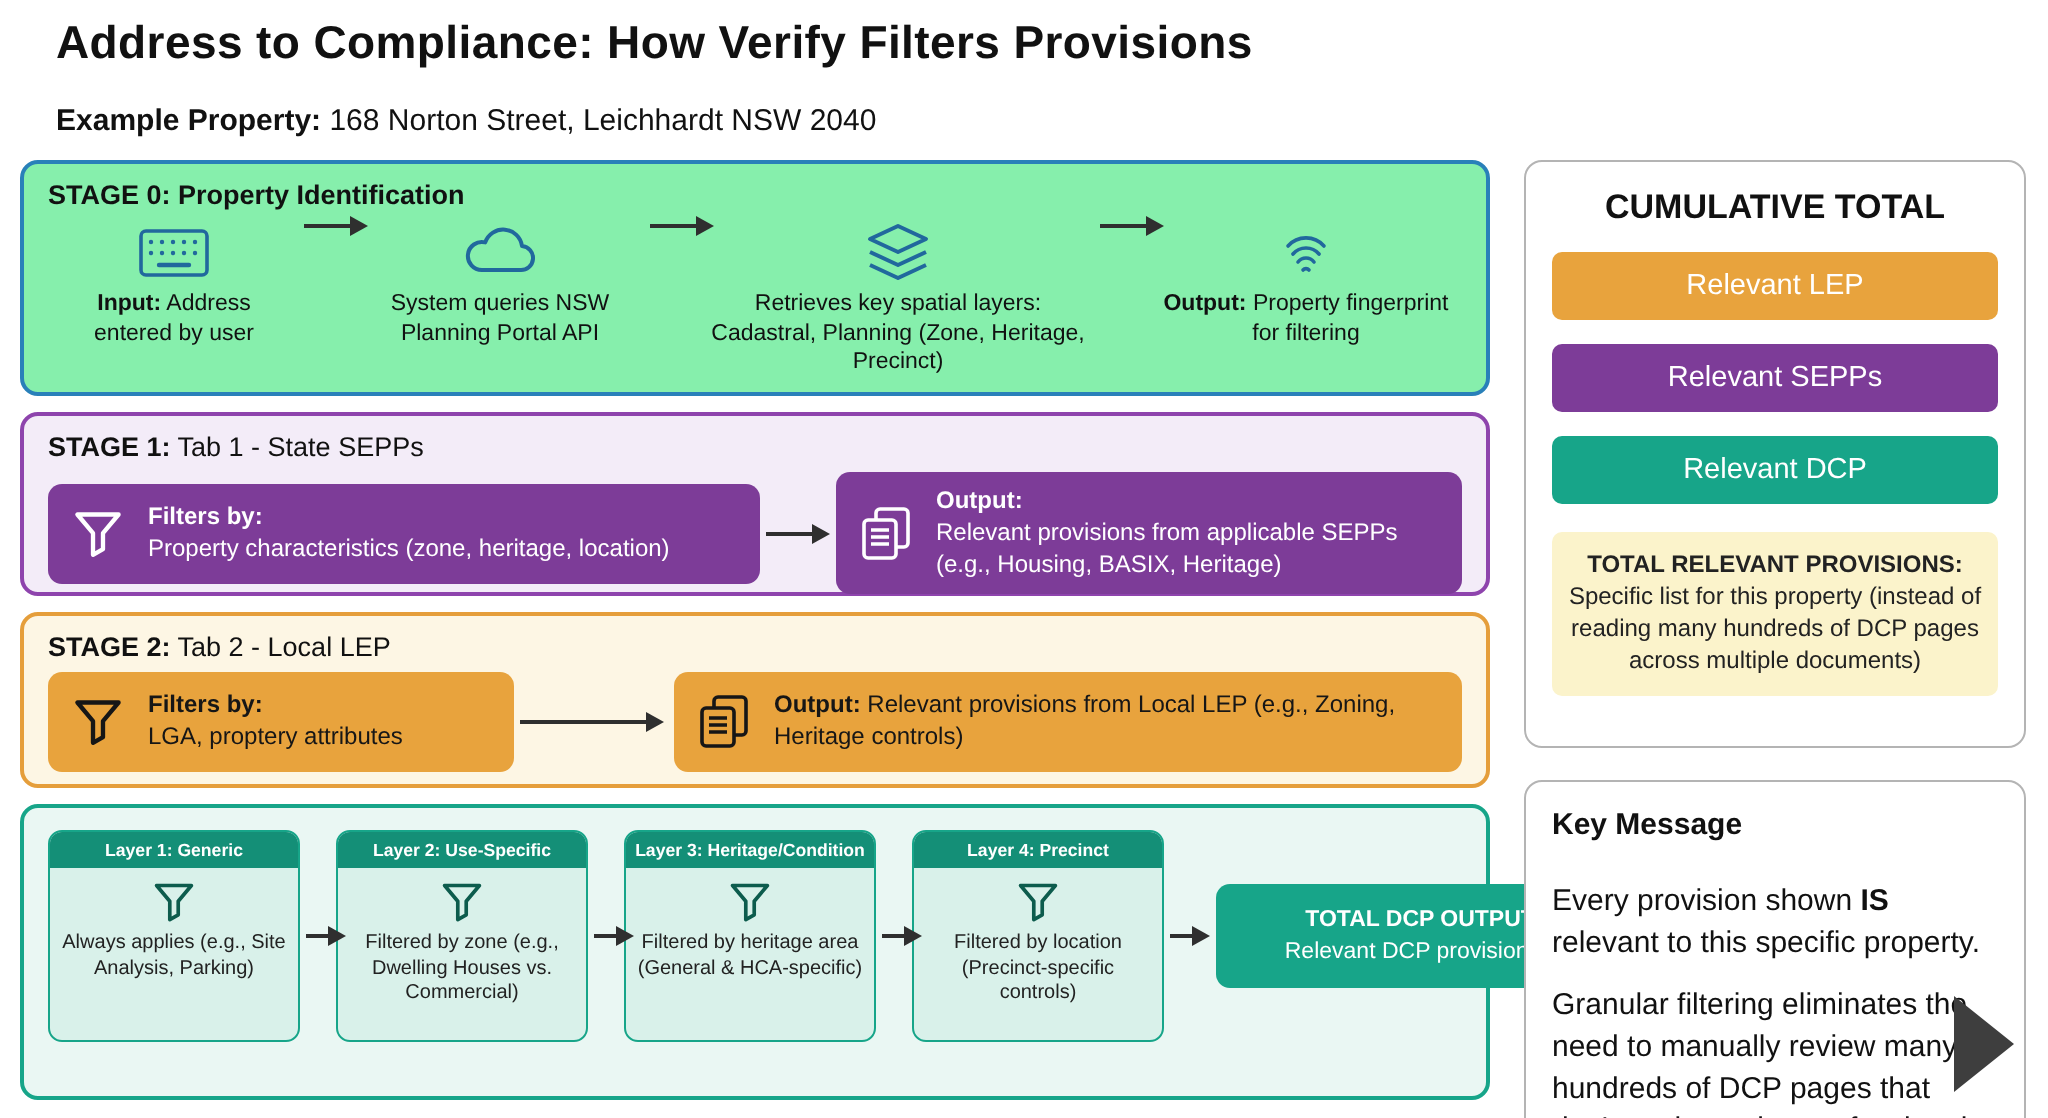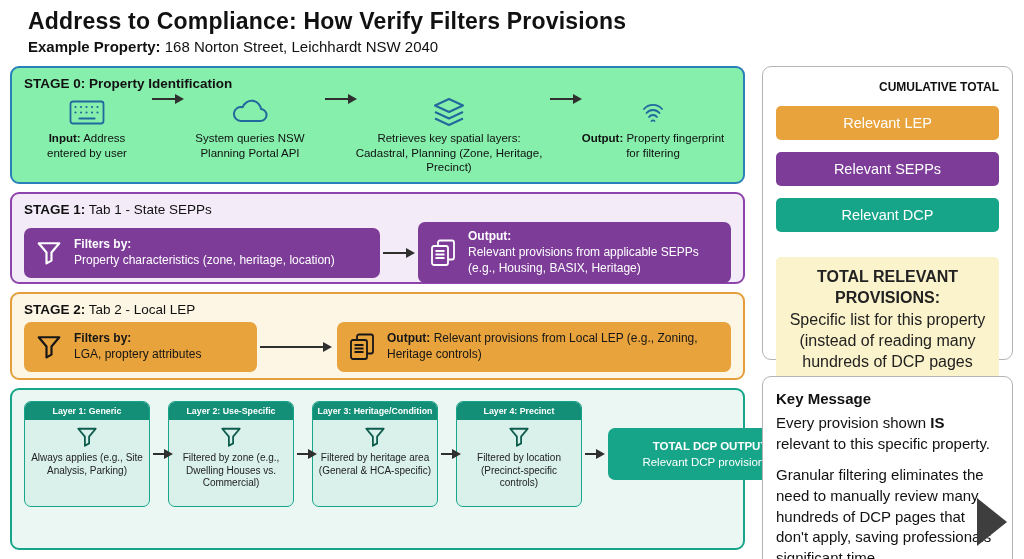--- a/index.html
+++ b/index.html
@@ -2,21 +2,21 @@
 <html><head>
 <meta charset="utf-8">
 <style>
   html,body{margin:0;padding:0}
   body{width:1024px;height:559px;background:#ffffff;font-family:"Liberation Sans",sans-serif;color:#111;overflow:hidden}
   .b{font-weight:700}
   .block{display:block}
   .page{position:relative;width:1024px;height:559px;box-sizing:border-box;padding:8px 11px 9px 10px;display:flex;flex-direction:column}
   .header{flex:none;padding-left:18px}
   .title{font-size:23px;font-weight:700;letter-spacing:.2px}
-  .subtitle{font-size:15px;margin-top:3px}
+  .subtitle{font-size:15px;margin-top:17px}
   .content{display:flex;gap:17px;margin-top:11px;flex:1;min-height:0}
   .left{width:735px;flex:none;display:flex;flex-direction:column;gap:8px}
   .right{flex:1;display:flex;flex-direction:column;gap:16px;min-width:0}
 
   .stage{border-radius:9px;border:2px solid;padding:8px 12px;box-sizing:border-box}
   .stage-heading{font-size:13.5px;margin-bottom:5px}
   .stage0{background:#86efac;border-color:#2980b9;height:118px}
   .stage1{background:#f3ecf8;border-color:#8e44ad;height:92px}
   .stage2{background:#fdf6e4;border-color:#e59e3b;height:88px}
   .stage3{background:#eaf7f3;border-color:#17a589;flex:1}
@@ -48,27 +48,27 @@
   .s3row{display:flex;align-items:center;margin-top:3px}
   .layer-card{width:124px;height:104px;border:1.5px solid #17a589;border-radius:7px;background:#d9f1ea;overflow:hidden;flex:none;display:flex;flex-direction:column}
   .layer-head{background:#148f77;color:#fff;font-size:8.8px;font-weight:700;text-align:center;padding:4px 1px;line-height:1.15;white-space:nowrap;overflow:hidden}
   .layer-body{flex:1;display:flex;flex-direction:column;align-items:center;gap:4px;padding:6px 4px;font-size:10px;line-height:1.27;text-align:center;color:#222}
   .layer-body .ic{height:22px;display:flex;align-items:center}
   .total-box{background:#17a589;color:#fff;border-radius:7px;text-align:right;font-size:11.5px;line-height:1.4;padding:10px 6px;width:156px;margin-left:8px;flex:none;font-weight:400}
 
   .panel{border:1.6px solid #b4b4b4;border-radius:9px;background:#fff;padding:11px 13px;box-sizing:border-box}
   .panel.cumulative{flex:none;height:294px}
   .panel.keymsg{flex:1}
-  .cum-title{text-align:right;font-size:12px;font-weight:700;margin:2px 0 0}
+  .cum-title{text-align:center;font-size:17px;font-weight:700;margin:2px 0 0}
   .chip{display:block;width:100%;border:none;border-radius:5px;color:#fff;font-size:14.5px;padding:9px 0;margin-top:12px;text-align:center;font-family:inherit;cursor:pointer}
   .chip.purple{background:#7d3c98}
   .chip.orange{background:#e8a33d}
   .chip.teal{background:#17a589}
-  .note{background:#fbf3cb;border-radius:5px;margin-top:25px;padding:9px 7px;text-align:center;font-size:16px;line-height:1.33;color:#222}
-  .km-title{font-size:15px;font-weight:700;margin:2px 0 6px}
+  .note{background:#fbf3cb;border-radius:5px;margin-top:14px;padding:9px 7px;text-align:center;font-size:12px;line-height:1.33;color:#222}
+  .km-title{font-size:15px;font-weight:700;margin:2px 0 20px}
   .km-p{font-size:15px;line-height:1.38;margin:5px 0 11px 0}
 
   .next-arrow{position:absolute;right:17px;bottom:13px;width:30px;height:48px;background:#3e3e3e;
     clip-path:polygon(0 0,100% 50%,0 100%);cursor:pointer;z-index:5}
 </style>
 </head>
 <body>
 
 <div class="page">
 

